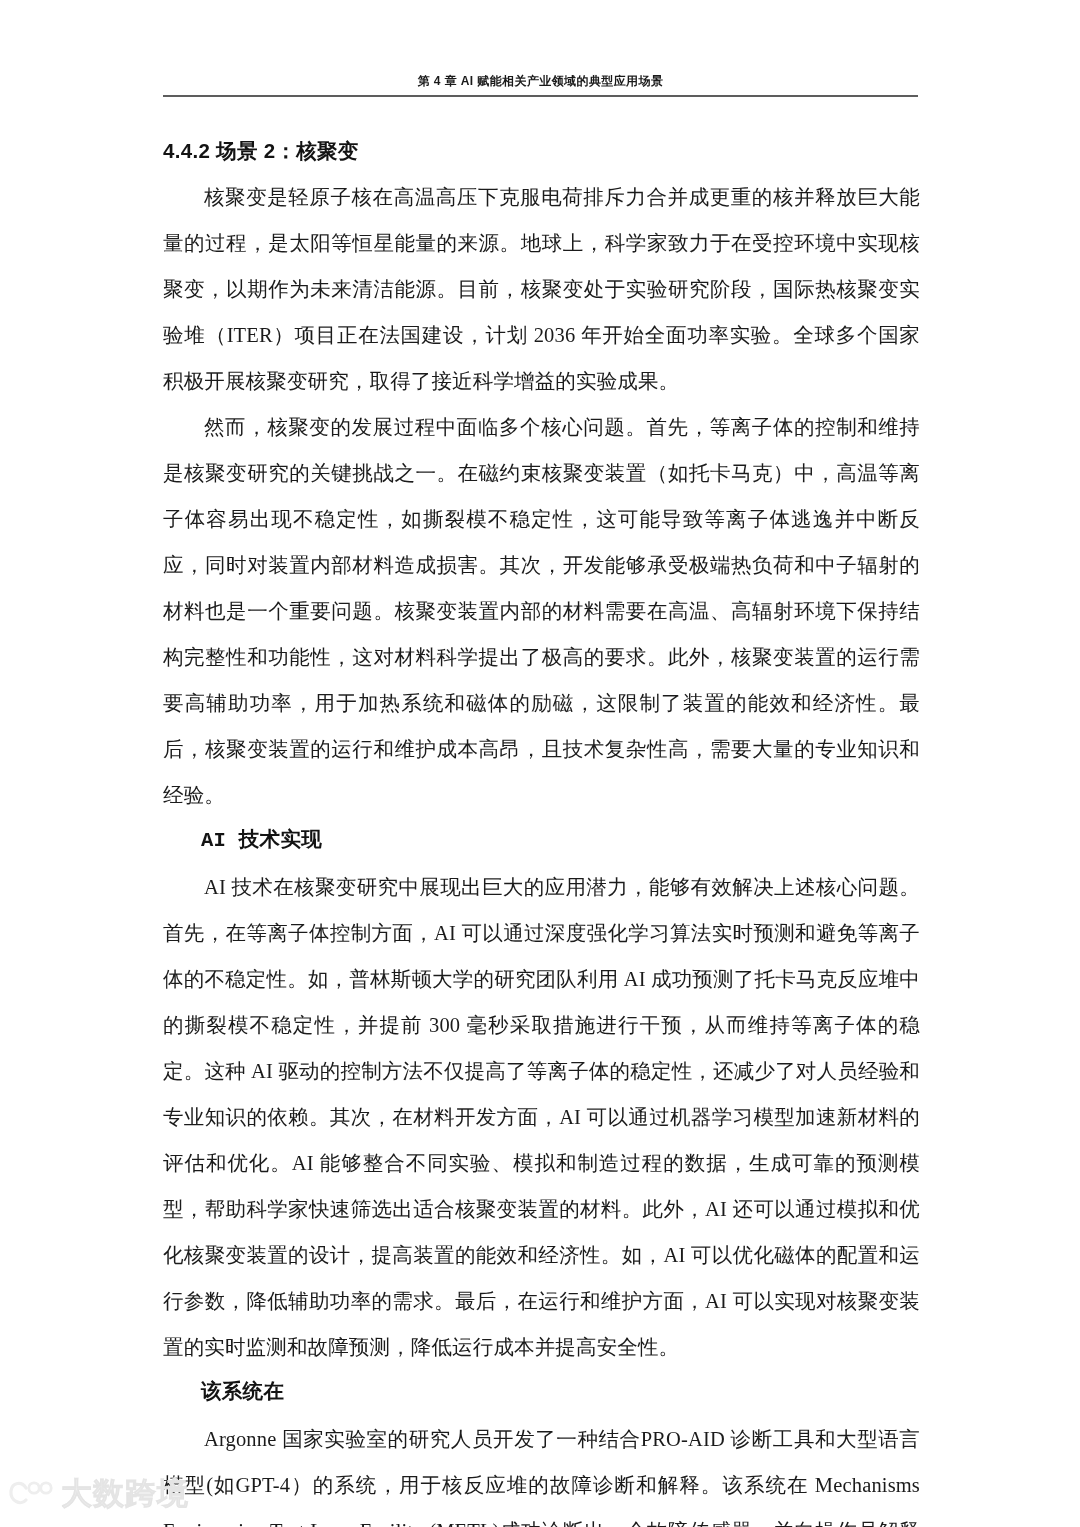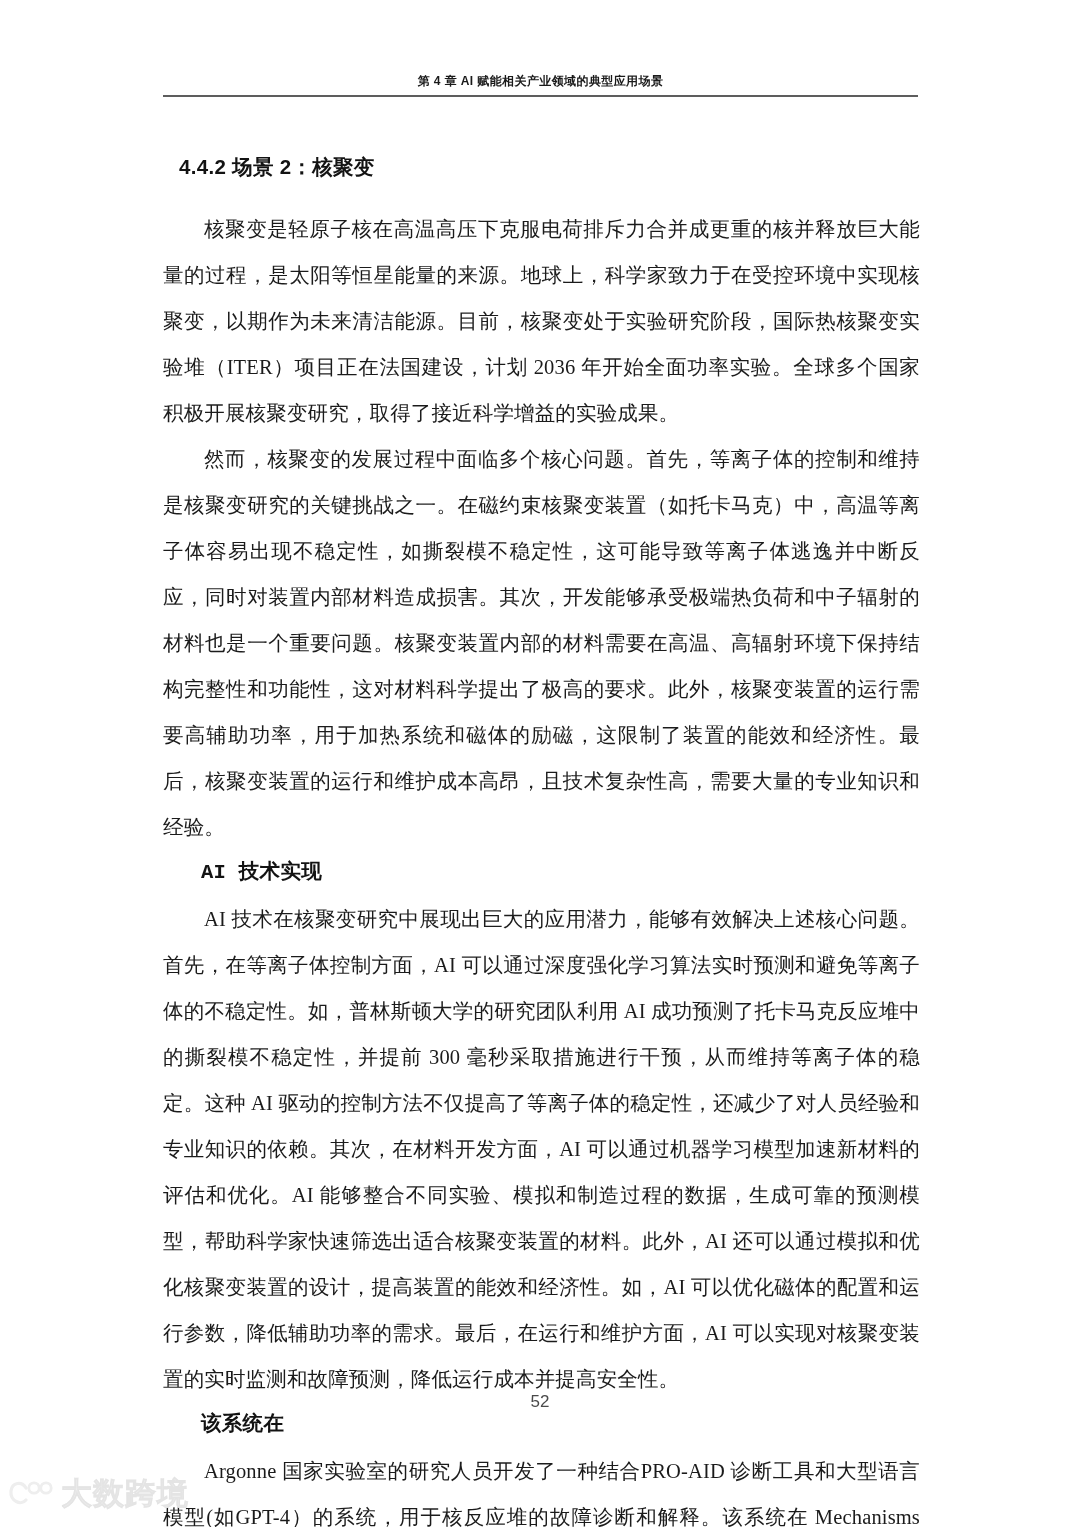--- a/index.html
+++ b/index.html
@@ -62,21 +62,21 @@
     font-family: "Liberation Serif", "DejaVu Serif", serif;
   }
   .para.indent {
     text-indent: 41px;
   }
   .para.noindent {
     text-indent: 0;
   }
 
   h2.section-heading {
-    margin: 16px;
+    margin: 0;
     font-family: "Liberation Sans", "DejaVu Sans", sans-serif;
     font-weight: bold;
     font-size: 20.5px;
     line-height: 46px;
     color: #131313;
     letter-spacing: 0.3px;
   }
   h3.sub-heading {
     margin: 0;
     padding-left: 38px;
@@ -148,21 +148,20 @@
     <h3 class="sub-heading">AI 技术实现</h3>
 
     <p class="para indent">AI 技术在核聚变研究中展现出巨大的应用潜力，能够有效解决上述核心问题。首先，在等离子体控制方面，AI 可以通过深度强化学习算法实时预测和避免等离子体的不稳定性。如，普林斯顿大学的研究团队利用 AI 成功预测了托卡马克反应堆中的撕裂模不稳定性，并提前 300 毫秒采取措施进行干预，从而维持等离子体的稳定。这种 AI 驱动的控制方法不仅提高了等离子体的稳定性，还减少了对人员经验和专业知识的依赖。其次，在材料开发方面，AI 可以通过机器学习模型加速新材料的评估和优化。AI 能够整合不同实验、模拟和制造过程的数据，生成可靠的预测模型，帮助科学家快速筛选出适合核聚变装置的材料。此外，AI 还可以通过模拟和优化核聚变装置的设计，提高装置的能效和经济性。如，AI 可以优化磁体的配置和运行参数，降低辅助功率的需求。最后，在运行和维护方面，AI 可以实现对核聚变装置的实时监测和故障预测，降低运行成本并提高安全性。</p>
 
     <h3 class="sub-heading">该系统在</h3>
 
     <p class="para indent">Argonne 国家实验室的研究人员开发了一种结合PRO-AID 诊断工具和大型语言模型(如GPT-4）的系统，用于核反应堆的故障诊断和解释。该系统在 Mechanisms Engineering Test Loop Facility (METL)成功诊断出一个故障传感器，并向操作员解释了问题。</p>
 
   </div>
 
-  <div class="page-number">52</div>
 
   <div class="watermark">
     <div class="watermark-mark">
       <svg width="46" height="30" viewBox="0 0 46 30" aria-hidden="true">
         <path d="M18 9 C14 2, 4 3, 3 12 C2 22, 13 27, 18 21" fill="none" stroke="#eeeeee" stroke-width="3.2" stroke-linecap="round"></path>
         <circle cx="26" cy="9" r="5.2" fill="none" stroke="#eeeeee" stroke-width="2.8"></circle>
         <circle cx="38" cy="9" r="5.2" fill="none" stroke="#eeeeee" stroke-width="2.8"></circle>
       </svg>
     </div>
     <div class="watermark-text">大数跨境</div>

